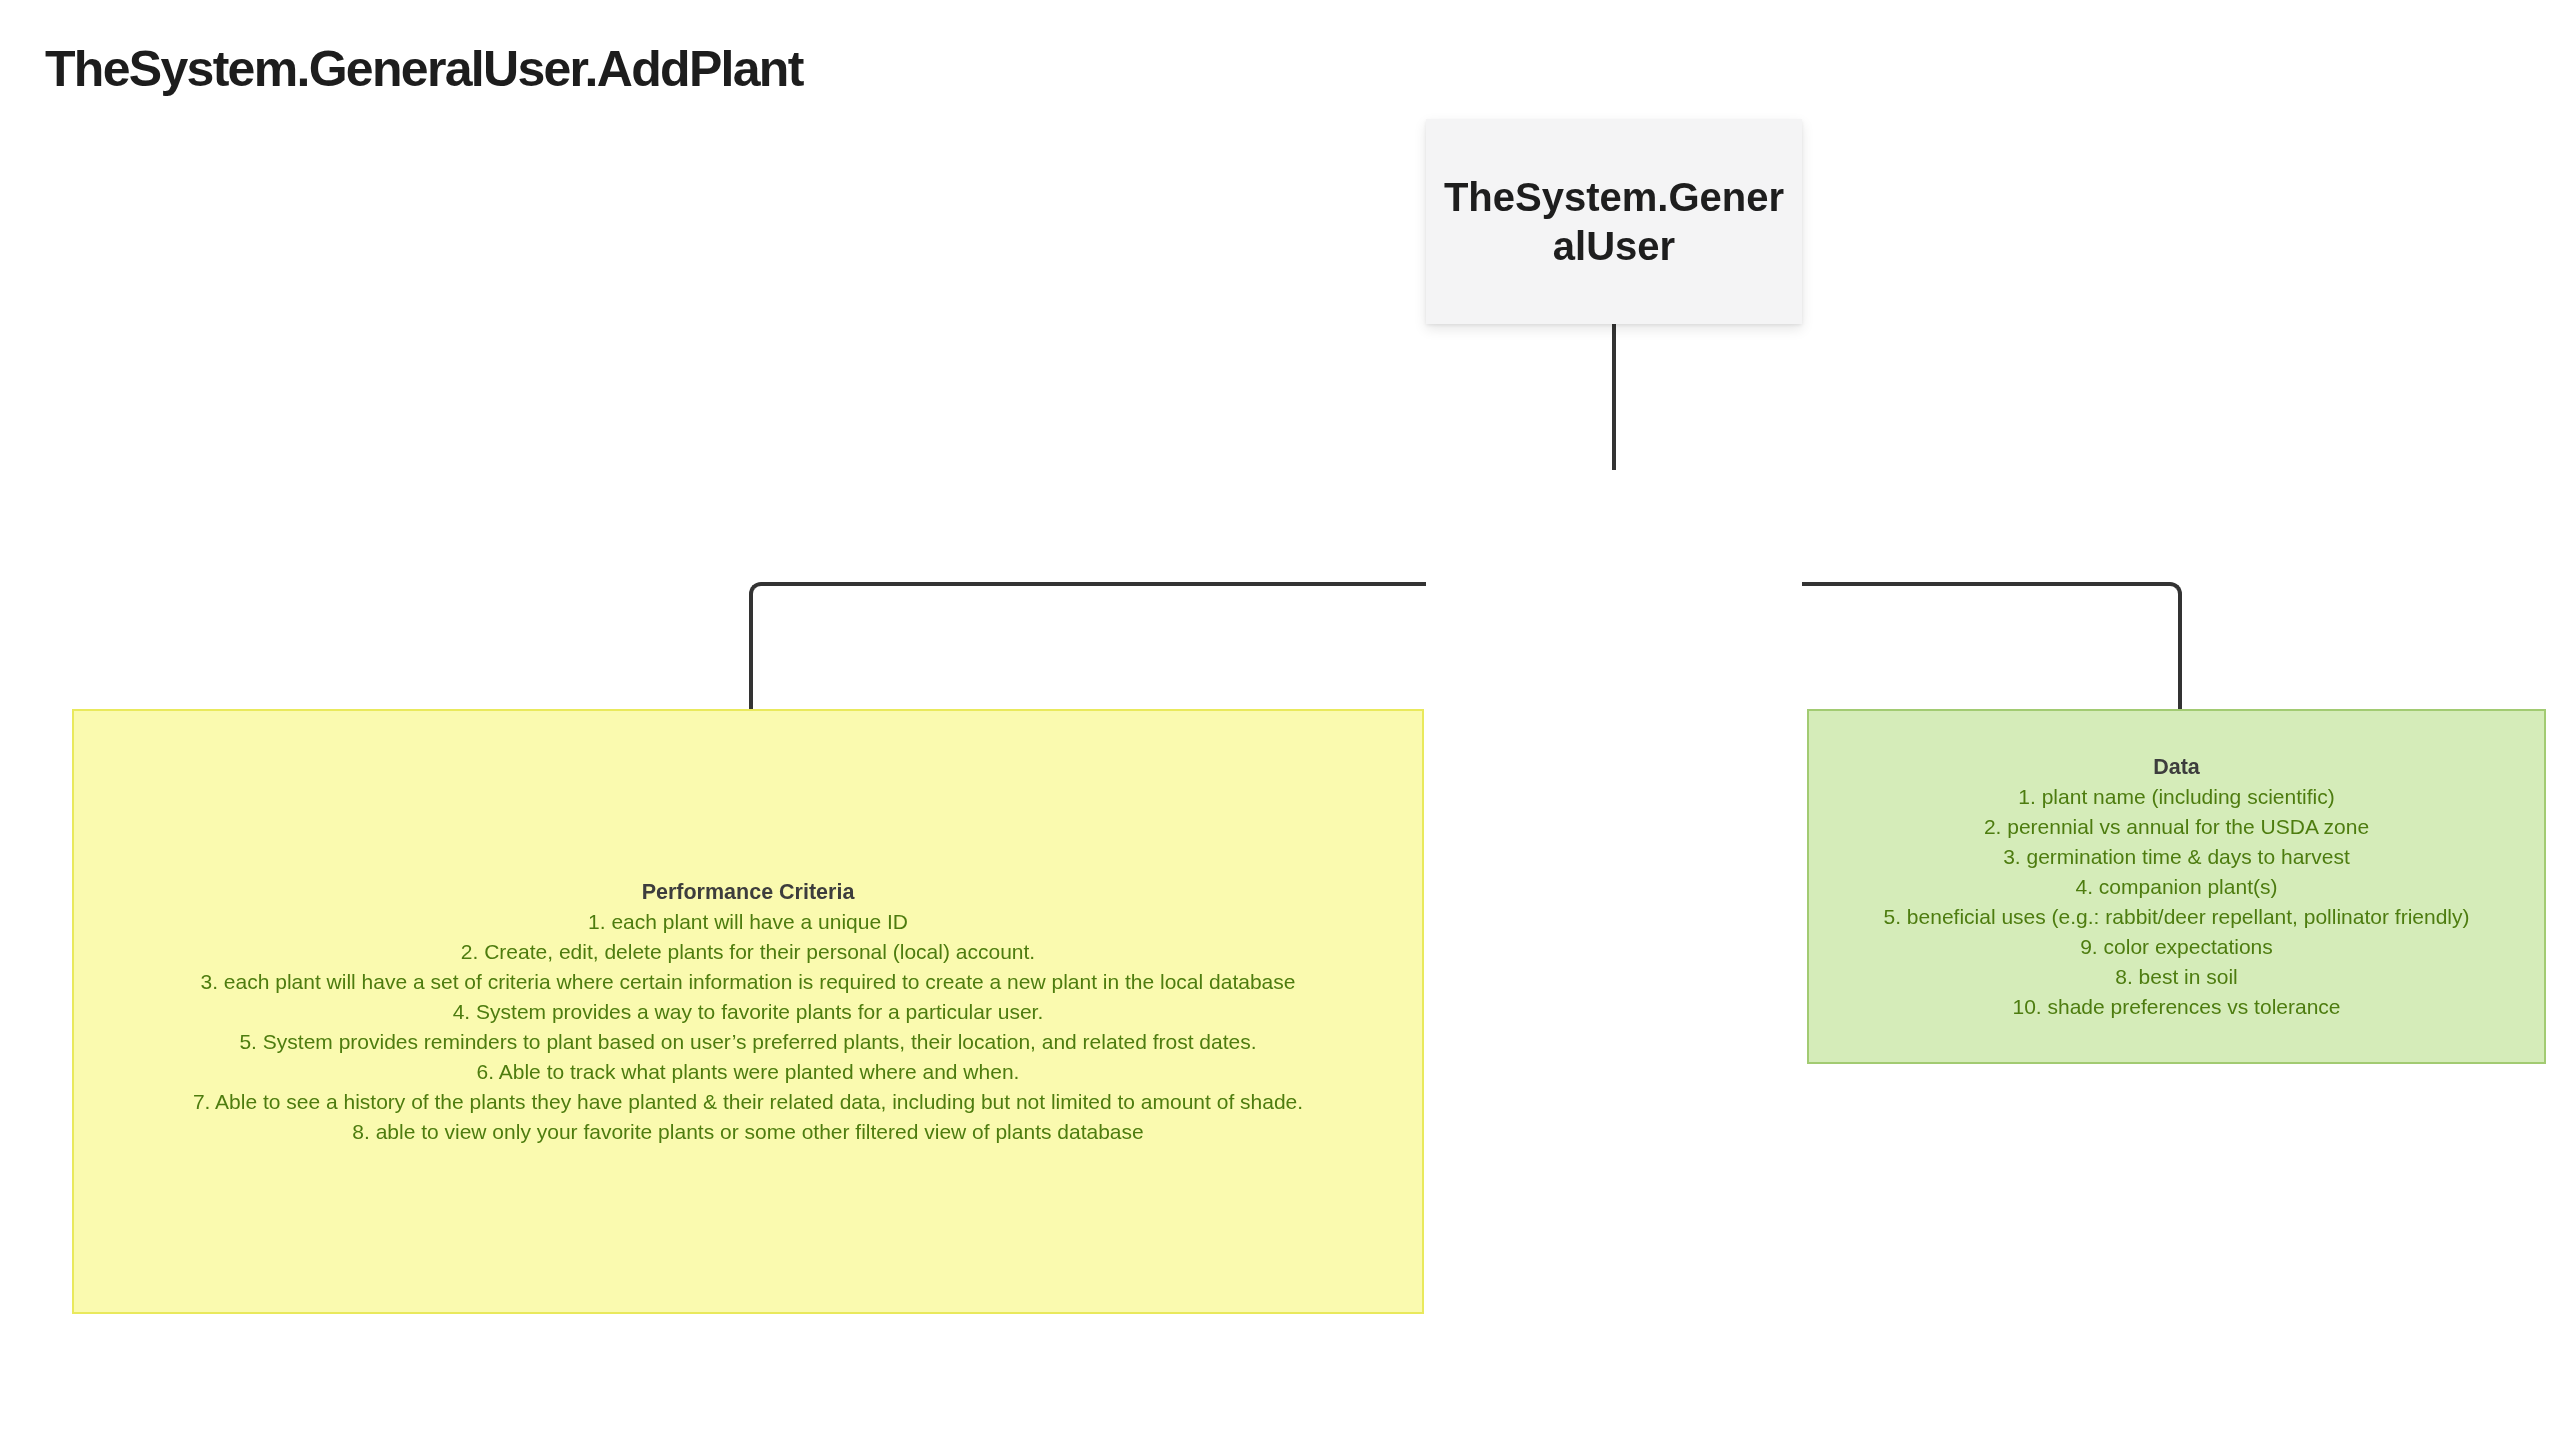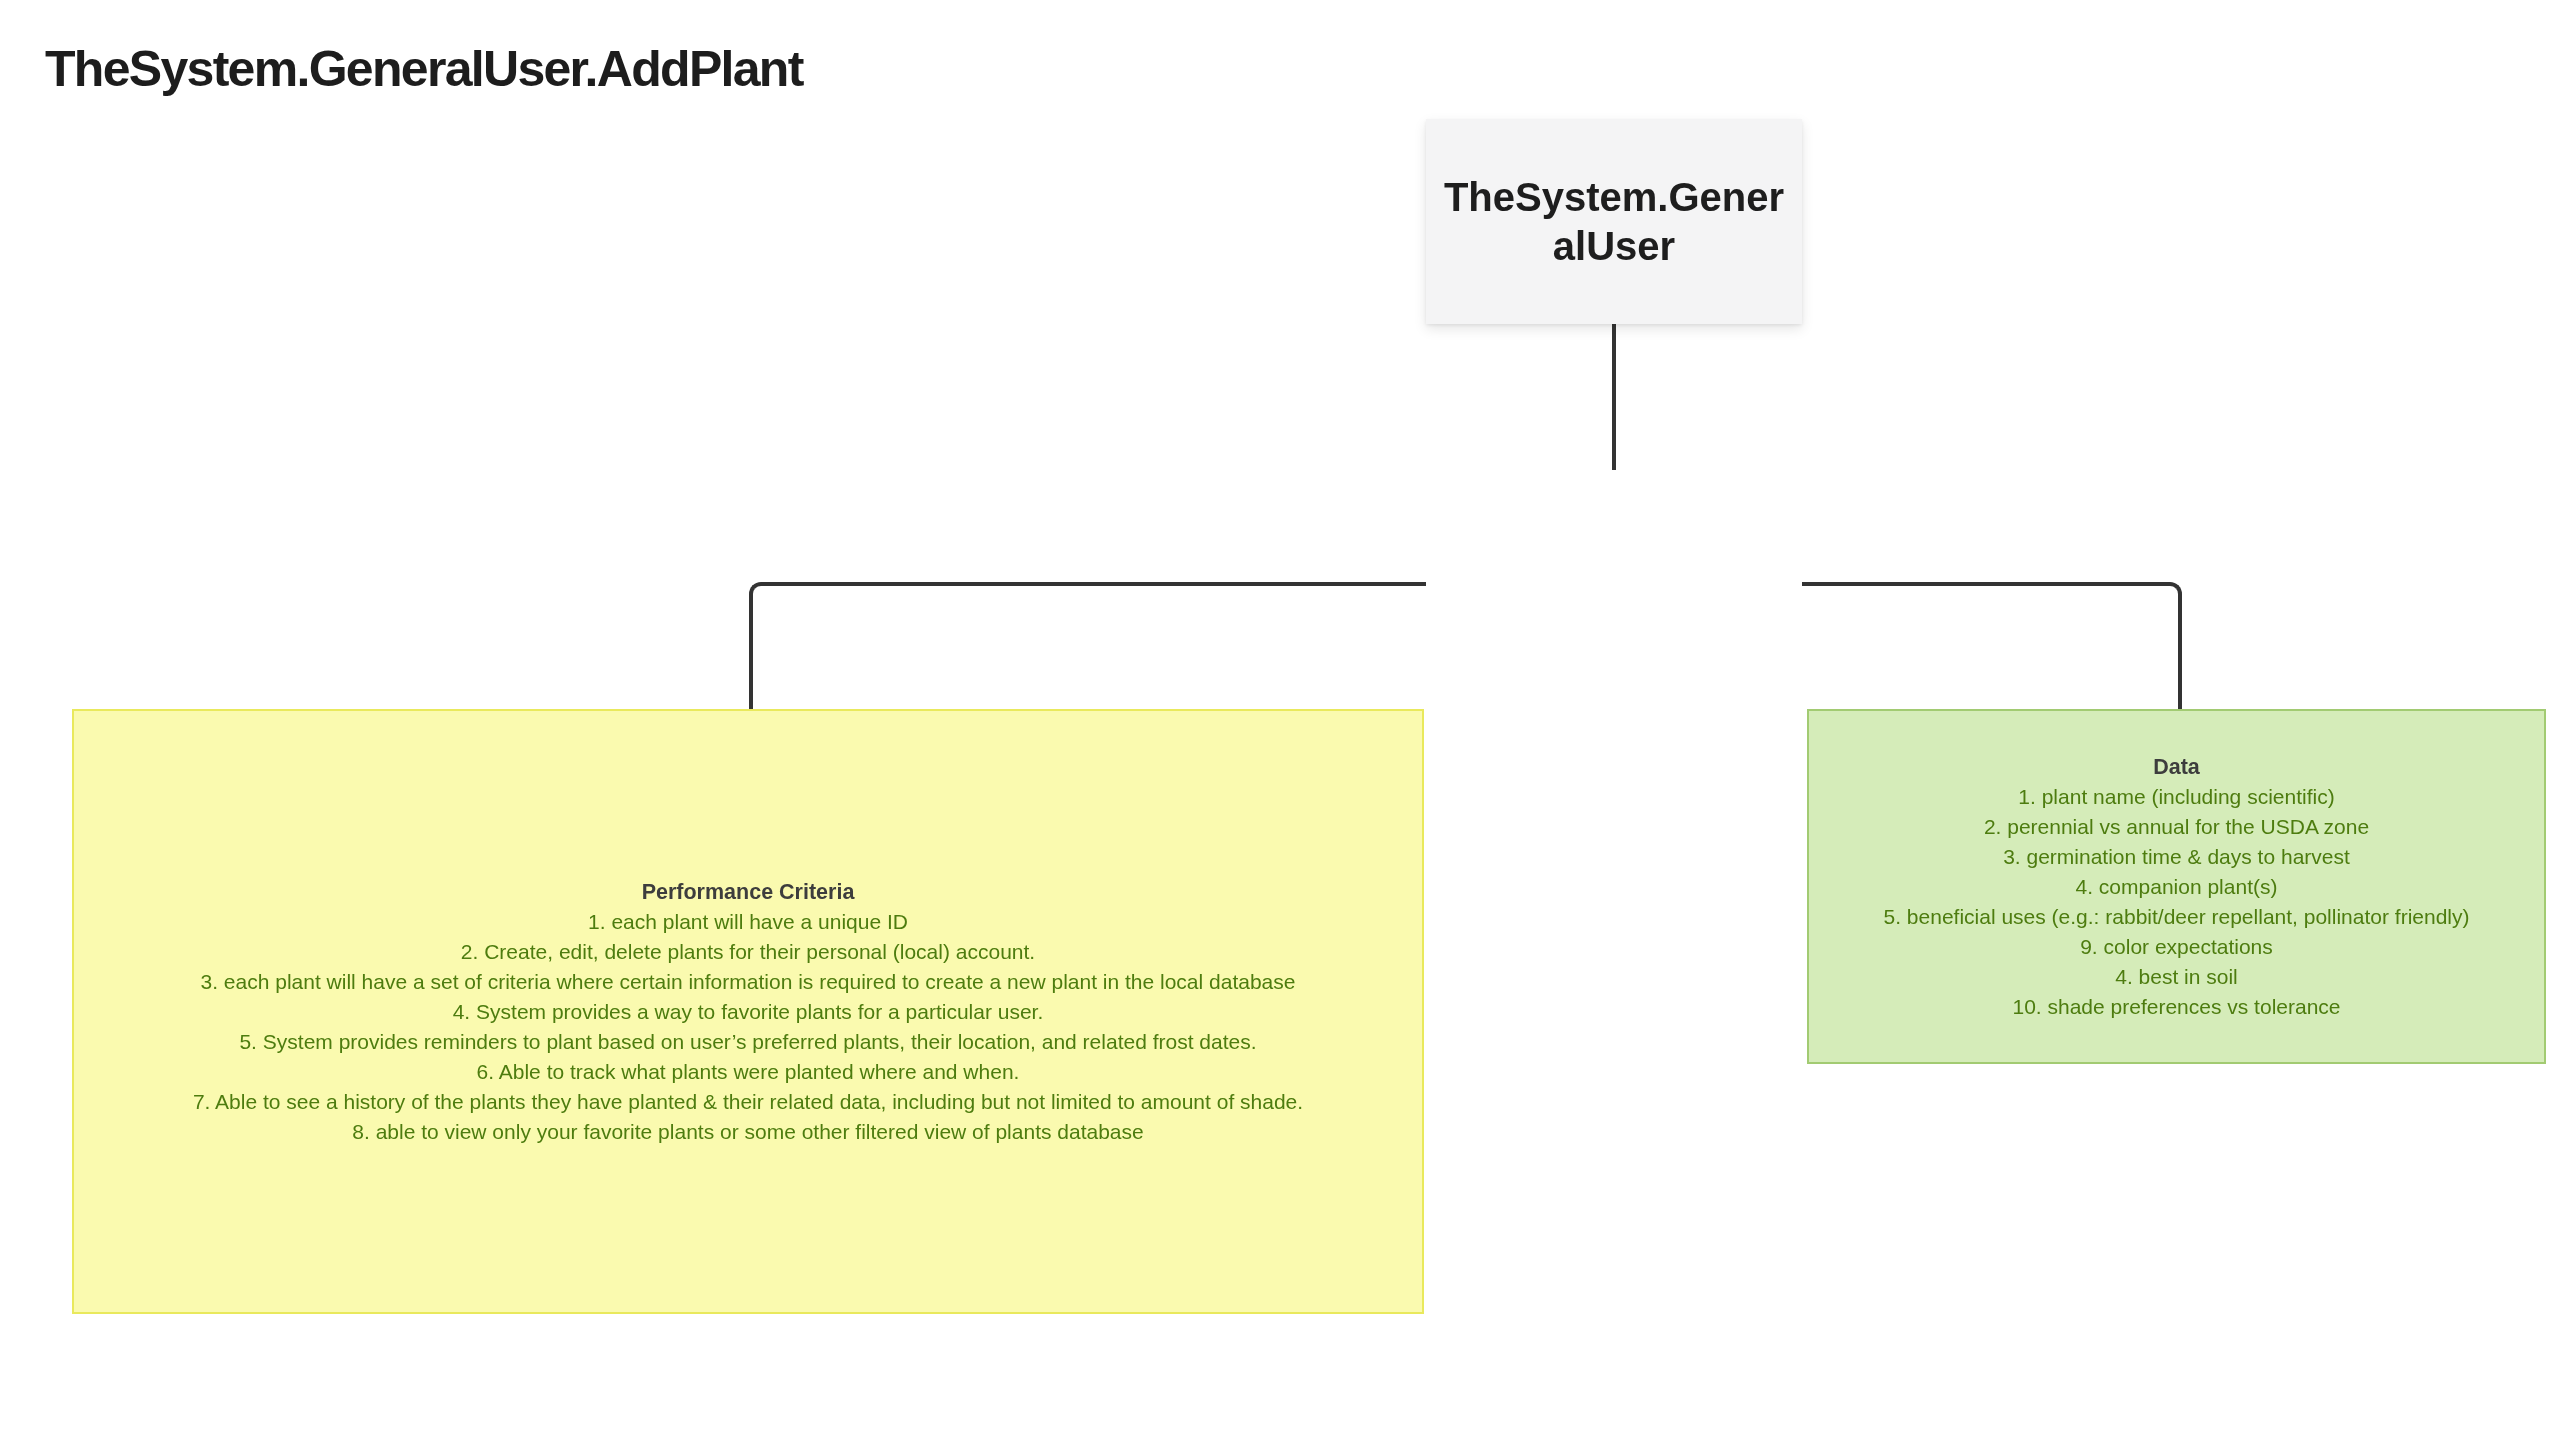--- a/index.html
+++ b/index.html
@@ -161,18 +161,18 @@
   </div>
 
   <div class="leaf leaf-data">
     <div class="leaf-title">Data</div>
     <div class="leaf-line">1. plant name (including scientific)</div>
     <div class="leaf-line">2. perennial vs annual for the USDA zone</div>
     <div class="leaf-line">3. germination time &amp; days to harvest</div>
     <div class="leaf-line">4. companion plant(s)</div>
     <div class="leaf-line">5. beneficial uses (e.g.: rabbit/deer repellant, pollinator friendly)</div>
     <div class="leaf-line">9. color expectations</div>
-    <div class="leaf-line">4. best in soil</div>
+    <div class="leaf-line">8. best in soil</div>
     <div class="leaf-line">10. shade preferences vs tolerance</div>
   </div>
 
 </div>
 
 
 </body></html>

